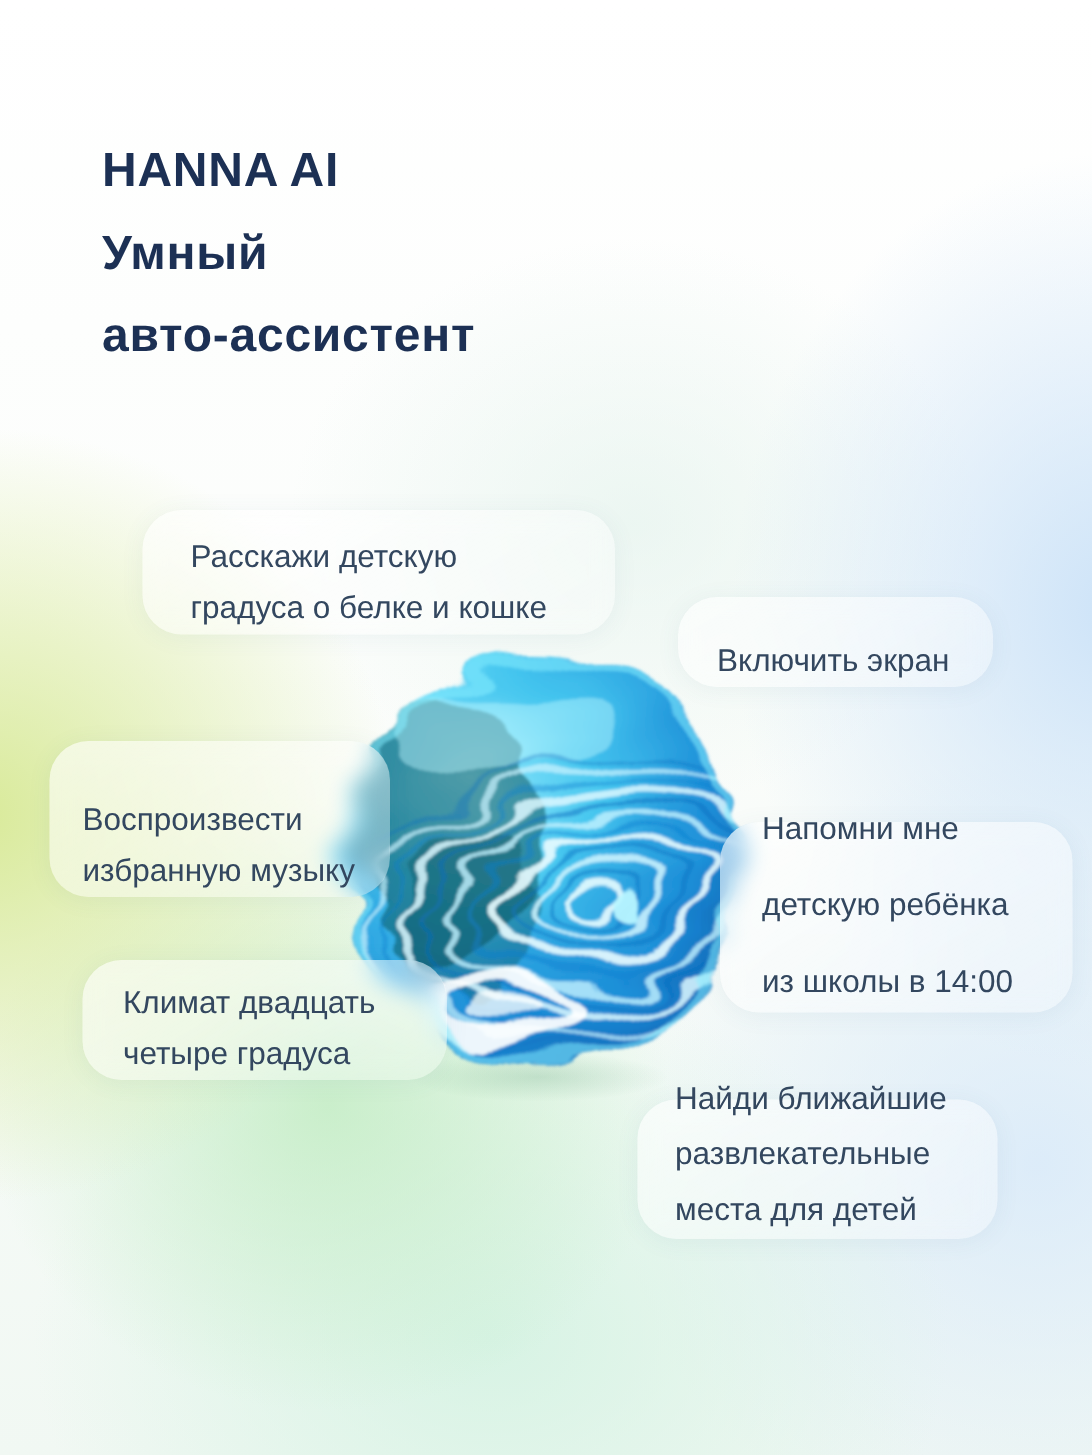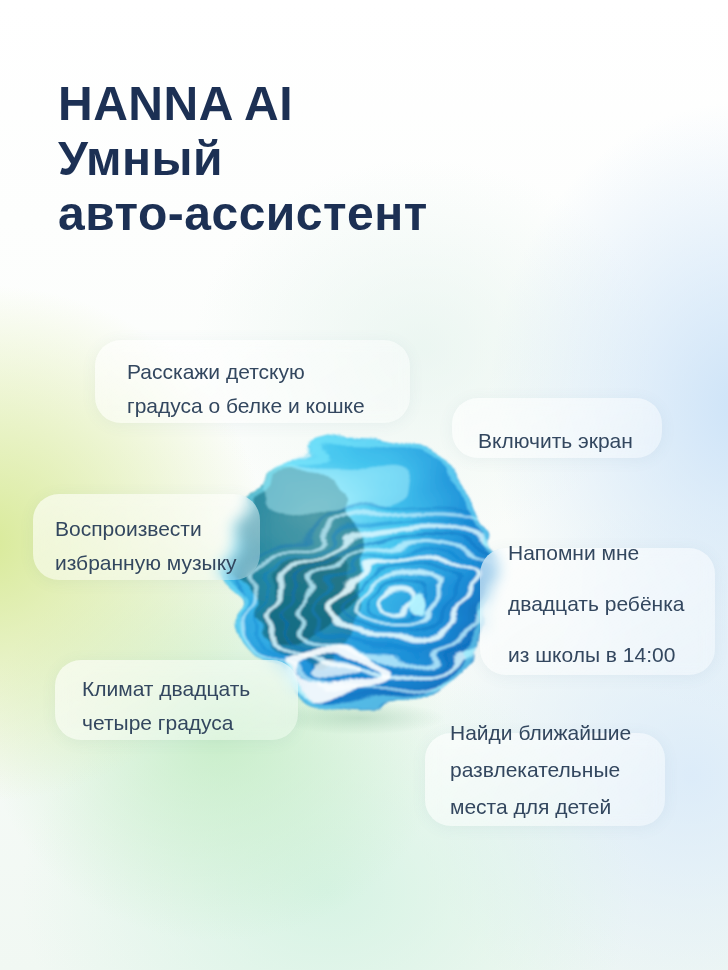--- a/index.html
+++ b/index.html
@@ -17,22 +17,22 @@
       radial-gradient(60% 35% at 45% 92%,  rgba(210,242,225,0.85), rgba(210,242,225,0) 70%),
       radial-gradient(50% 45% at 102% 42%, rgba(203,226,248,0.95), rgba(203,226,248,0) 70%),
       radial-gradient(55% 40% at 95% 80%,  rgba(212,231,250,0.75), rgba(212,231,250,0) 70%),
       radial-gradient(45% 28% at 58% 36%,  rgba(222,240,233,0.55), rgba(222,240,233,0) 70%),
       linear-gradient(180deg, #ffffff 0%, #fbfdfb 45%, #f1f8f3 100%);
   }
 
   .title {
     position: absolute;
     left: 52px; top: 70px;
-    margin: 6px;
-    font-size: 48px;
+    margin: 16px;
+    font-size: 32px;
     line-height: 55px;
     font-weight: 700;
     letter-spacing: 0.5px;
     color: var(--title-text, #1c3054);
   }
   .title .t-line { display: block; }
 
   .orb-wrap {
     position: absolute;
     left: 215px; top: 422px;
@@ -60,23 +60,23 @@
     flex-direction: column;
     justify-content: flex-end;
     font-size: 21px;
     line-height: 1.62;
     color: var(--bubble-text, #33475f);
   }
   .bubble .line { display: block; white-space: nowrap; }
 
   .b-story   { left: 95px;  top: 340px; width: 315px; height: 83px;  padding-left: 32px; }
   .b-screen  { left: 452px; top: 398px; width: 210px; height: 60px;  padding-left: 26px; }
-  .b-music   { left: 33px;  top: 494px; width: 227px; height: 86px;  padding-left: 22px; }
+  .b-music   { left: 33px;  top: 494px; width: 227px; height: 104px;  padding-left: 22px; }
   .b-remind  { left: 480px; top: 548px; width: 235px; height: 127px; padding-left: 28px; line-height: 1.85; gap: 12px; }
-  .b-climate { left: 55px;  top: 660px; width: 243px; height: 80px;  padding-left: 27px; }
+  .b-climate { left: 55px;  top: 640px; width: 243px; height: 80px;  padding-left: 27px; }
   .b-route   { left: 118px; top: 757px; width: 257px; height: 61px;  padding-left: 32px; }
   .b-places  { left: 425px; top: 733px; width: 240px; height: 93px; padding-left: 25px; line-height: 1.76; }
 </style>
 </head>
 <body>
 
 <div class="canvas">
 
   <h1 class="title">
     <span class="t-line">HANNA AI</span>
@@ -142,21 +142,21 @@
     <span class="line">Включить экран</span>
   </div>
 
   <div class="bubble b-music">
     <span class="line">Воспроизвести</span>
     <span class="line">избранную музыку</span>
   </div>
 
   <div class="bubble b-remind">
     <span class="line">Напомни мне</span>
-    <span class="line">двадцать ребёнка</span>
+    <span class="line">детскую ребёнка</span>
     <span class="line">из школы в 14:00</span>
   </div>
 
   <div class="bubble b-climate">
     <span class="line">Климат двадцать</span>
     <span class="line">четыре градуса</span>
   </div>
 
 
   <div class="bubble b-places">

